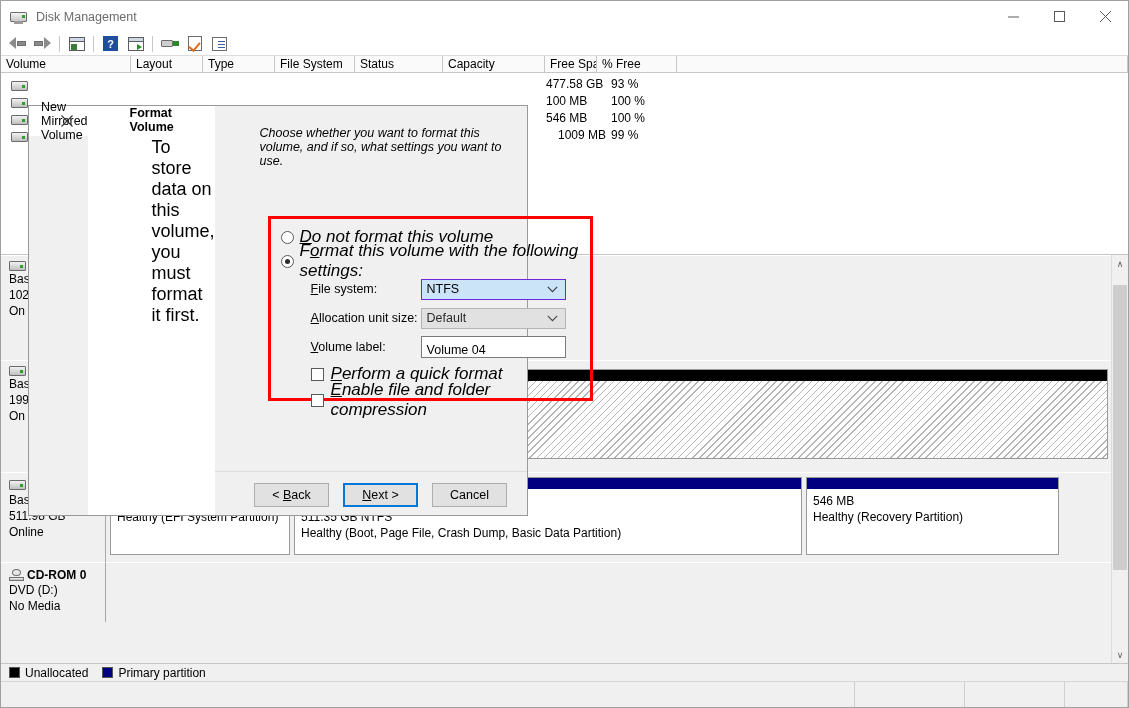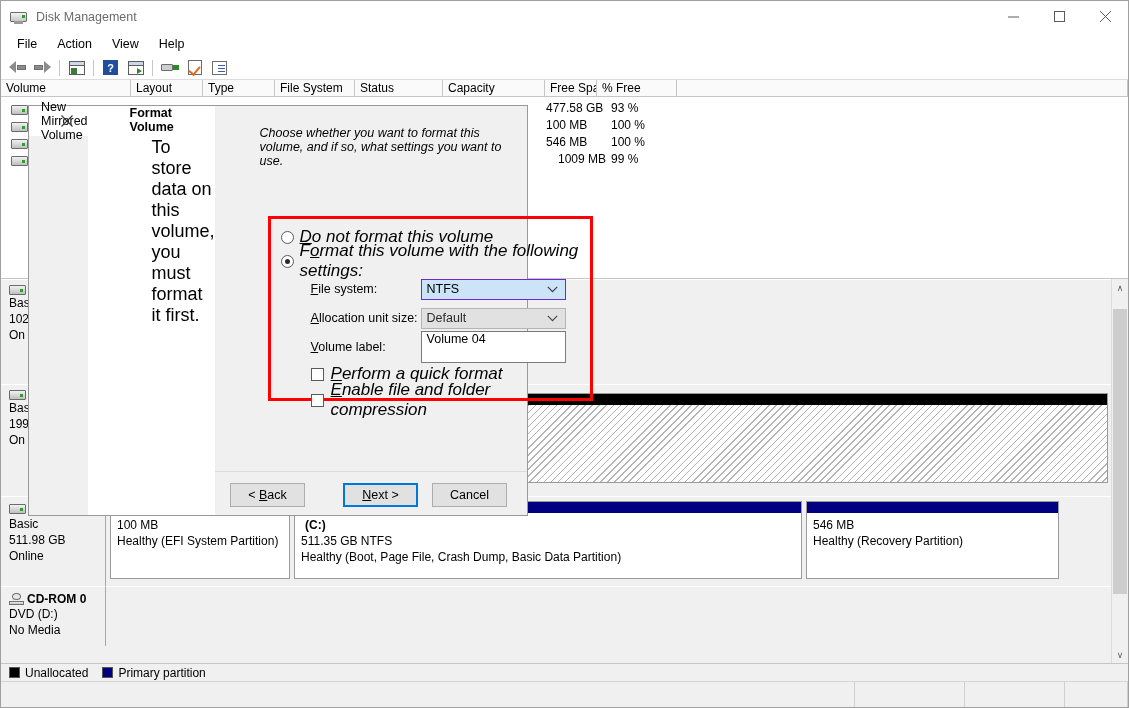--- a/index.html
+++ b/index.html
@@ -185,35 +185,35 @@
   .field-row { display:flex; align-items:center; height:22px; margin:7px 0 0 30px; }
   .field-label { width:110px; font-size:12.5px; }
   .combo {
     width:145px; height:21px; display:flex; align-items:center;
     padding:0 0 0 5px; font-size:12.5px; position:relative;
   }
   .combo.focused { background:#cce4f7; border:1px solid #6d28d9; }
   .combo.disabled { background:#e1e1e1; border:1px solid #b4b4b4; color:#2b2b2b; }
   .combo .chev { position:absolute; right:7px; top:5px; color:#4a4a4a; font-size:10px; line-height:10px; }
   .textbox {
-    width:145px; height:32px; background:#fff; border:1px solid #7a7a7a;
-    display:flex; align-items:flex-start; padding-left:5px; font-size:12.5px;
+    width:145px; height:22px; background:#fff; border:1px solid #7a7a7a;
+    display:flex; align-items:flex-end; padding-left:5px; font-size:12.5px;
   }
   .check-line { display:flex; align-items:center; height:20px; margin:6px 0 0 30px; }
   .cbox { width:13px; height:13px; border:1px solid #5a5a5a; background:#fff; margin-right:7px; flex:0 0 13px; }
 
   #dlg-footsep { position:absolute; left:0; right:0; bottom:43px; height:1px; background:#dcdcdc; }
   #dlg-buttons {
     position:absolute; right:20px; bottom:8px; display:flex; gap:14px;
   }
   .dbtn {
     width:75px; height:24px; background:#e1e1e1; border:1px solid #adadad;
     display:flex; align-items:center; justify-content:center; font-size:12.5px;
   }
-  .dbtn.default { border:2px solid #0078d7;margin-left:24px; }
+  .dbtn.default { border:2px solid #0078d7; }
 </style>
 </head>
 <body>
 
 <div id="app-window">
 
   <div id="titlebar">
     <div id="title-icon">
       <div class="drv"></div>
         <div class="led"></div>
@@ -233,26 +233,20 @@
       </div>
       <div class="win-btn">
         <svg width="11" height="11" viewBox="0 0 11 11">
             <line x1="0" y1="0" x2="11" y2="11" stroke="#5a5a5a" stroke-width="1"></line>
             <line x1="11" y1="0" x2="0" y2="11" stroke="#5a5a5a" stroke-width="1"></line>
           </svg>
       </div>
     </div>
   </div>
 
-  <div id="menubar">
-    <div class="menu-item">File</div>
-    <div class="menu-item">Action</div>
-    <div class="menu-item">View</div>
-    <div class="menu-item">Help</div>
-  </div>
 
   <div id="toolbar">
     <div class="tb-btn">
       <div class="arrow left">
           <div class="shaft"></div>
           <div class="head"></div>
         </div>
     </div>
     <div class="tb-btn">
       <div class="arrow right">

